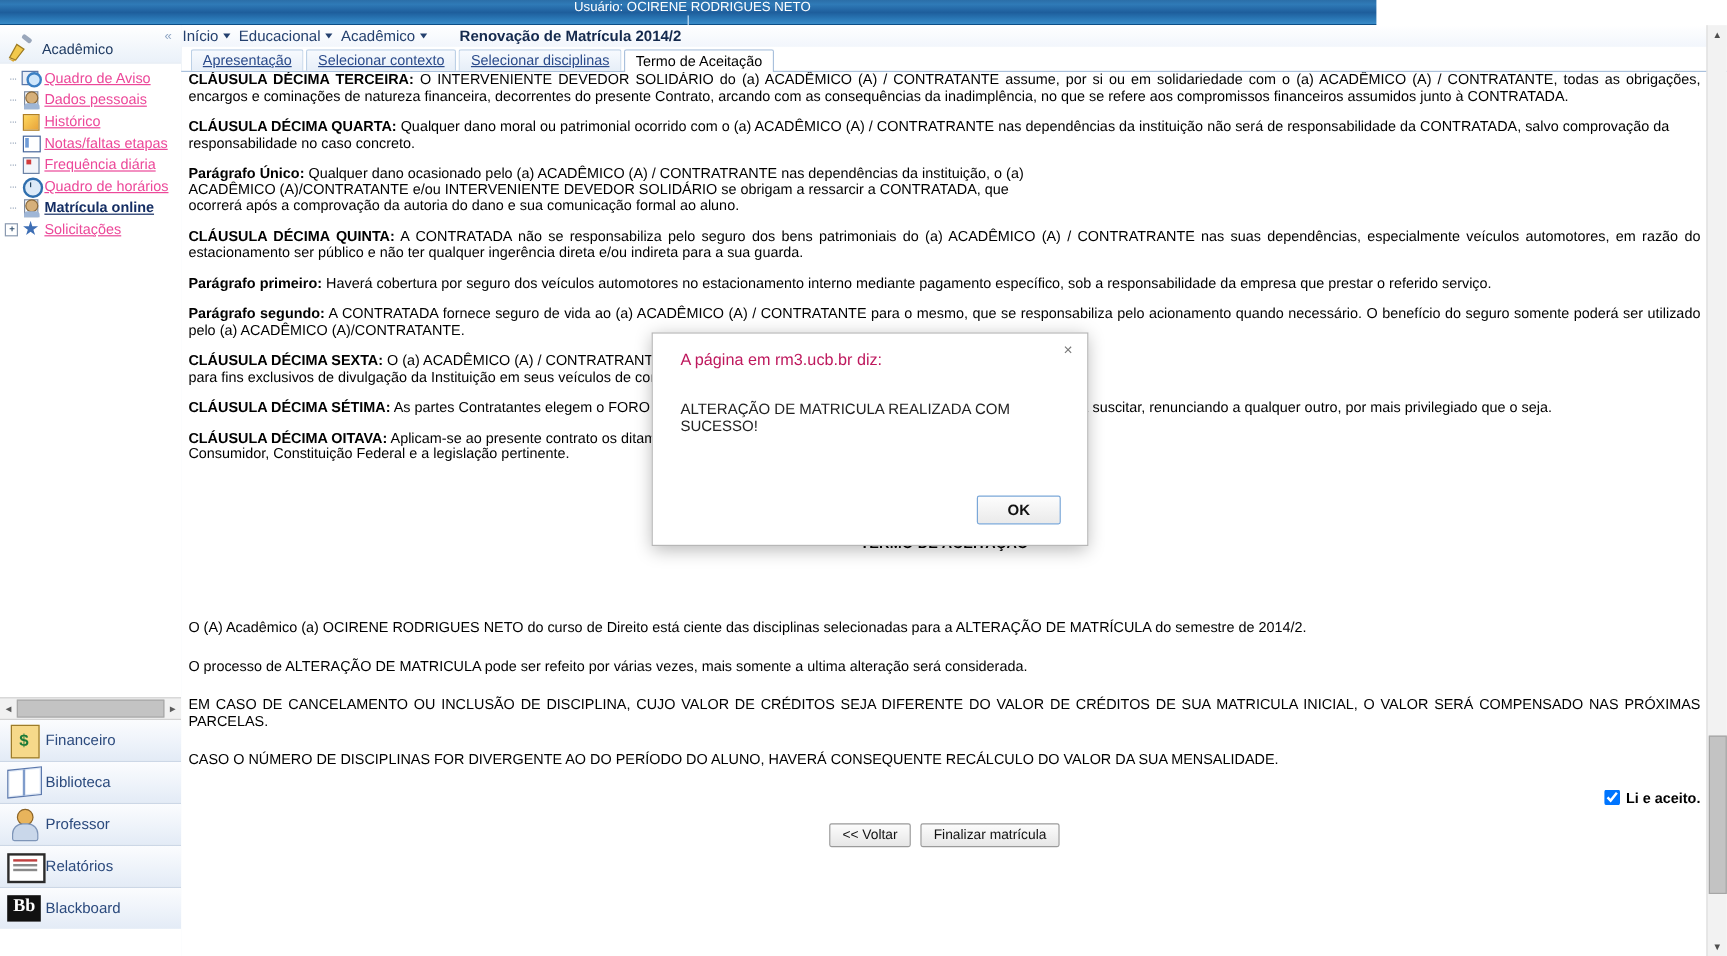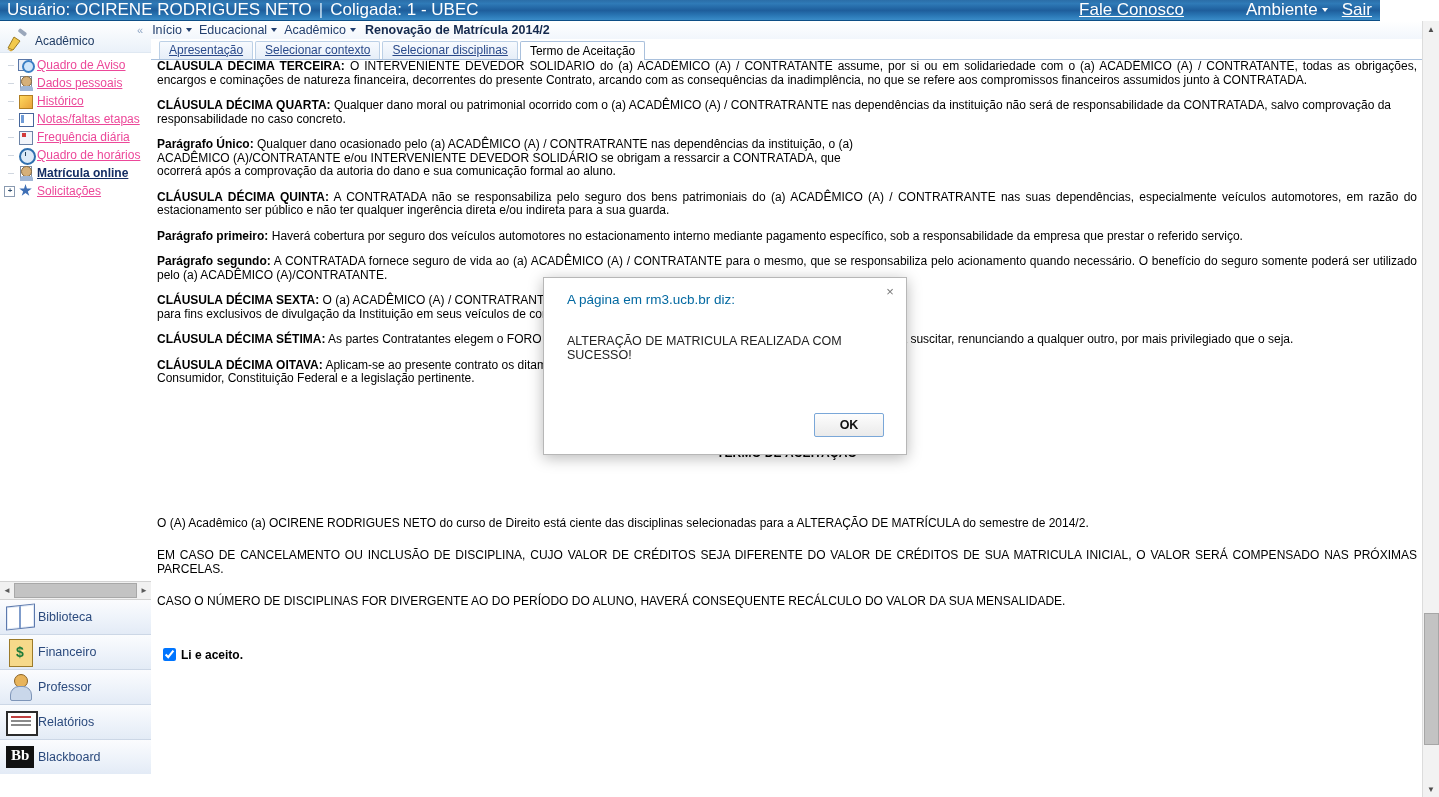--- a/index.html
+++ b/index.html
@@ -3,25 +3,26 @@
 <meta charset="utf-8">
 <style>
   html,body{margin:0;padding:0;}
   body{
     width:1439px;height:797px;overflow:hidden;
     font-family:"Liberation Sans","DejaVu Sans",sans-serif;
     font-size:12px;color:#000;background:#fff;
   }
   
   #topbar{
-    position:absolute;left:0;top:0;width:1380px;height:20px;
+    position:absolute;left:0;top:0;width:1147px;height:20px;
     background:linear-gradient(to bottom,#2b6ea8 0%,#2f7ab7 18%,#1e5e9c 52%,#2a77b5 78%,#3a8cc8 100%);
-    color:#fff;font-size:17px;
+    color:#fff;font-size:11px;
     display:flex;align-items:center;
     border-bottom:1px solid #0d4e86;
+    flex-direction:column;
   }
   #topbar .left{padding-left:7px;white-space:nowrap;}
   #topbar .sep{padding:0 7px;color:#cfe4f5;}
   #topbar .right{margin-left:auto;display:flex;align-items:center;padding-right:8px;gap:14px;white-space:nowrap;}
   #topbar a{color:#fff;text-decoration:underline;cursor:pointer;}
   #topbar .ambiente{color:#fff;text-decoration:none;display:flex;align-items:center;gap:4px;cursor:pointer;margin-left:48px;}
   .caret{display:inline-block;width:0;height:0;border-left:3.5px solid transparent;border-right:3.5px solid transparent;border-top:4px solid currentColor;}
 
   
   #wrap{position:absolute;left:0;top:21px;width:1439px;height:776px;}
@@ -81,58 +82,58 @@
   .m-rep:after{content:"";position:absolute;left:3px;top:3px;width:20px;height:2px;background:#c04040;box-shadow:0 4px 0 #8a8a8a,0 8px 0 #8a8a8a;}
   .m-bb{position:absolute;left:2px;top:4px;width:28px;height:22px;background:#111;}
   .m-bb:after{content:"Bb";position:absolute;left:5px;top:1px;font:bold 15px "Liberation Serif",serif;color:#fff;}
 
   
   #content{position:absolute;left:151px;top:0;right:0;height:776px;background:#fff;}
   #crumbbar{height:18px;display:flex;align-items:center;padding-left:8px;gap:0px;
     background:linear-gradient(to bottom,#ffffff,#f2f6fc);font-size:12.5px;color:#24406e;}
   #crumbbar .chev{color:#8fa6c4;font-size:11px;margin-right:10px;letter-spacing:-1px;margin-left:-22px;cursor:pointer;}
   #crumbbar .cr{color:#24406e;text-decoration:none;display:inline-flex;align-items:center;gap:4px;margin-right:7px;cursor:pointer;}
-  #crumbbar .crcur{font-weight:bold;color:#14294d;margin-left:2px;}
+  #crumbbar .crcur{font-weight:bold;color:#14294d;margin-left:20px;}
 
   #tabbar{height:20px;display:flex;align-items:flex-end;padding-left:8px;border-bottom:1px solid #a9c0dc;}
   .tab{height:17px;line-height:17px;padding:0 9px;margin-right:2px;font-size:12px;
     border:1px solid #bcd0e6;border-bottom:none;border-radius:2px 2px 0 0;
     background:linear-gradient(to bottom,#f7fafe,#e6eef8);color:#2a4a8a;text-decoration:underline;cursor:pointer;}
   .tab.active{background:#fff;color:#000;text-decoration:none;border-color:#a9c0dc;position:relative;top:1px;height:18px;line-height:18px;}
 
   #doc{position:absolute;left:0;top:39px;right:0;bottom:0;overflow:hidden;background:#fff;}
   #docinner{position:absolute;left:0;top:0;right:16px;padding:0 6px 0 6px;}
   p.cl{margin:0 0 12px 0;font-size:12px;line-height:13.5px;text-align:justify;}
   p.cl b{font-weight:bold;}
 
   .center-title{text-align:center;font-weight:bold;font-size:12px;margin:60px 0 0 0;letter-spacing:.2px;}
   .gap{height:56px;}
   p.term{margin:0 0 18px 0;font-size:12px;line-height:14px;text-align:justify;}
 
-  #acceptrow{display:flex;align-items:center;gap:5px;margin-top:40px;padding-left:6px;}
+  #acceptrow{display:flex;align-items:center;gap:5px;margin-top:18px;padding-left:6px;justify-content:flex-end;}
   #acceptrow input{margin:0;}
   #acceptrow label{font-weight:bold;font-size:12px;}
   #btnrow{display:flex;justify-content:center;gap:8px;margin-top:14px;}
   .btn{font-family:"Liberation Sans",sans-serif;font-size:11.5px;padding:3px 10px;
     background:linear-gradient(to bottom,#fcfcfc,#e6e6e6);border:1px solid #9a9a9a;border-radius:2px;cursor:pointer;color:#111;}
 
   
   #vscroll{position:absolute;right:0;top:0;width:16px;bottom:0;background:#f2f2f2;border-left:1px solid #dcdcdc;}
   .vbtn{width:16px;height:16px;display:flex;align-items:center;justify-content:center;font-size:8px;color:#4e4e4e;cursor:pointer;}
   #vthumb{position:absolute;left:1px;width:13px;top:592px;height:130px;background:#c3c3c3;border:1px solid #a6a6a6;cursor:pointer;}
   #vdown{position:absolute;bottom:0;left:0;}
 
   
   #modal{
     position:absolute;left:543px;top:256px;width:362px;height:176px;
     background:#fff;border:1px solid #b7b7b7;
     box-shadow:0 3px 14px rgba(0,0,0,.28);
     font-family:"Liberation Sans",sans-serif;
   }
-  #modal .mtitle{position:absolute;left:23px;top:14px;font-size:13.5px;color:#0369a1;}
+  #modal .mtitle{position:absolute;left:23px;top:14px;font-size:13.5px;color:#be185d;}
   #modal .mtext{position:absolute;left:23px;top:56px;right:22px;font-size:12.5px;color:#222;}
   #modal .mclose{position:absolute;right:8px;top:5px;width:16px;height:16px;
     display:flex;align-items:center;justify-content:center;color:#777;font-size:13px;cursor:pointer;}
   #okbtn{position:absolute;right:22px;bottom:17px;width:70px;height:24px;
     background:linear-gradient(to bottom,#fdfdfd,#eaeaea);border:1px solid #7aa7d8;border-radius:2px;
     font:bold 12.5px "Liberation Sans",sans-serif;color:#111;cursor:pointer;}
 </style>
 </head>
 <body>
 
@@ -231,29 +232,29 @@
 
     <div id="hscrollbox">
       <span class="harrow">◄</span>
       <span id="hthumb"></span>
       <span class="harrow">►</span>
     </div>
 
     <div id="modules">
       <div class="modrow">
         <span class="micon">
+            <i class="m-money"></i>
+          </span>
+        <span class="mlabel">Financeiro</span>
+      </div>
+      <div class="modrow">
+        <span class="micon">
             <i class="m-book"></i>
           </span>
         <span class="mlabel">Biblioteca</span>
-      </div>
-      <div class="modrow">
-        <span class="micon">
-            <i class="m-money"></i>
-          </span>
-        <span class="mlabel">Financeiro</span>
       </div>
       <div class="modrow">
         <span class="micon">
             <i class="m-prof-h"></i>
             <i class="m-prof-b"></i>
           </span>
         <span class="mlabel">Professor</span>
       </div>
       <div class="modrow">
         <span class="micon">
@@ -333,28 +334,33 @@
         </p>
         <p class="cl" style="text-align:left;max-width:640px">
           <b>CLÁUSULA DÉCIMA OITAVA:</b>
           <span>Aplicam-se ao presente contrato os ditames do Código Civil, Código de Defesa do Consumidor, Constituição Federal e a legislação pertinente.</span>
         </p>
 
         <div class="center-title">TERMO DE ACEITAÇÃO</div>
         <div class="gap"></div>
 
         <p class="term">O (A) Acadêmico (a) OCIRENE RODRIGUES NETO do curso de Direito está ciente das disciplinas selecionadas para a ALTERAÇÃO DE MATRÍCULA do semestre de 2014/2.</p>
+        <p class="term">O processo de ALTERAÇÃO DE MATRICULA pode ser refeito por várias vezes, mais somente a ultima alteração será considerada.</p>
         <p class="term">EM CASO DE CANCELAMENTO OU INCLUSÃO DE DISCIPLINA, CUJO VALOR DE CRÉDITOS SEJA DIFERENTE DO VALOR DE CRÉDITOS DE SUA MATRICULA INICIAL, O VALOR SERÁ COMPENSADO NAS PRÓXIMAS PARCELAS.</p>
         <p class="term">CASO O NÚMERO DE DISCIPLINAS FOR DIVERGENTE AO DO PERÍODO DO ALUNO, HAVERÁ CONSEQUENTE RECÁLCULO DO VALOR DA SUA MENSALIDADE.</p>
 
         <div id="acceptrow">
           <input type="checkbox" checked="" style="">
           <label>Li e aceito.</label>
         </div>
 
+        <div id="btnrow">
+          <button class="btn">&lt;&lt; Voltar</button>
+          <button class="btn">Finalizar matrícula</button>
+        </div>
       </div>
     </div>
   </div>
 
   <div id="vscroll">
     <div class="vbtn">▲</div>
     <div id="vthumb"></div>
     <div class="vbtn" id="vdown">▼</div>
   </div>
 

